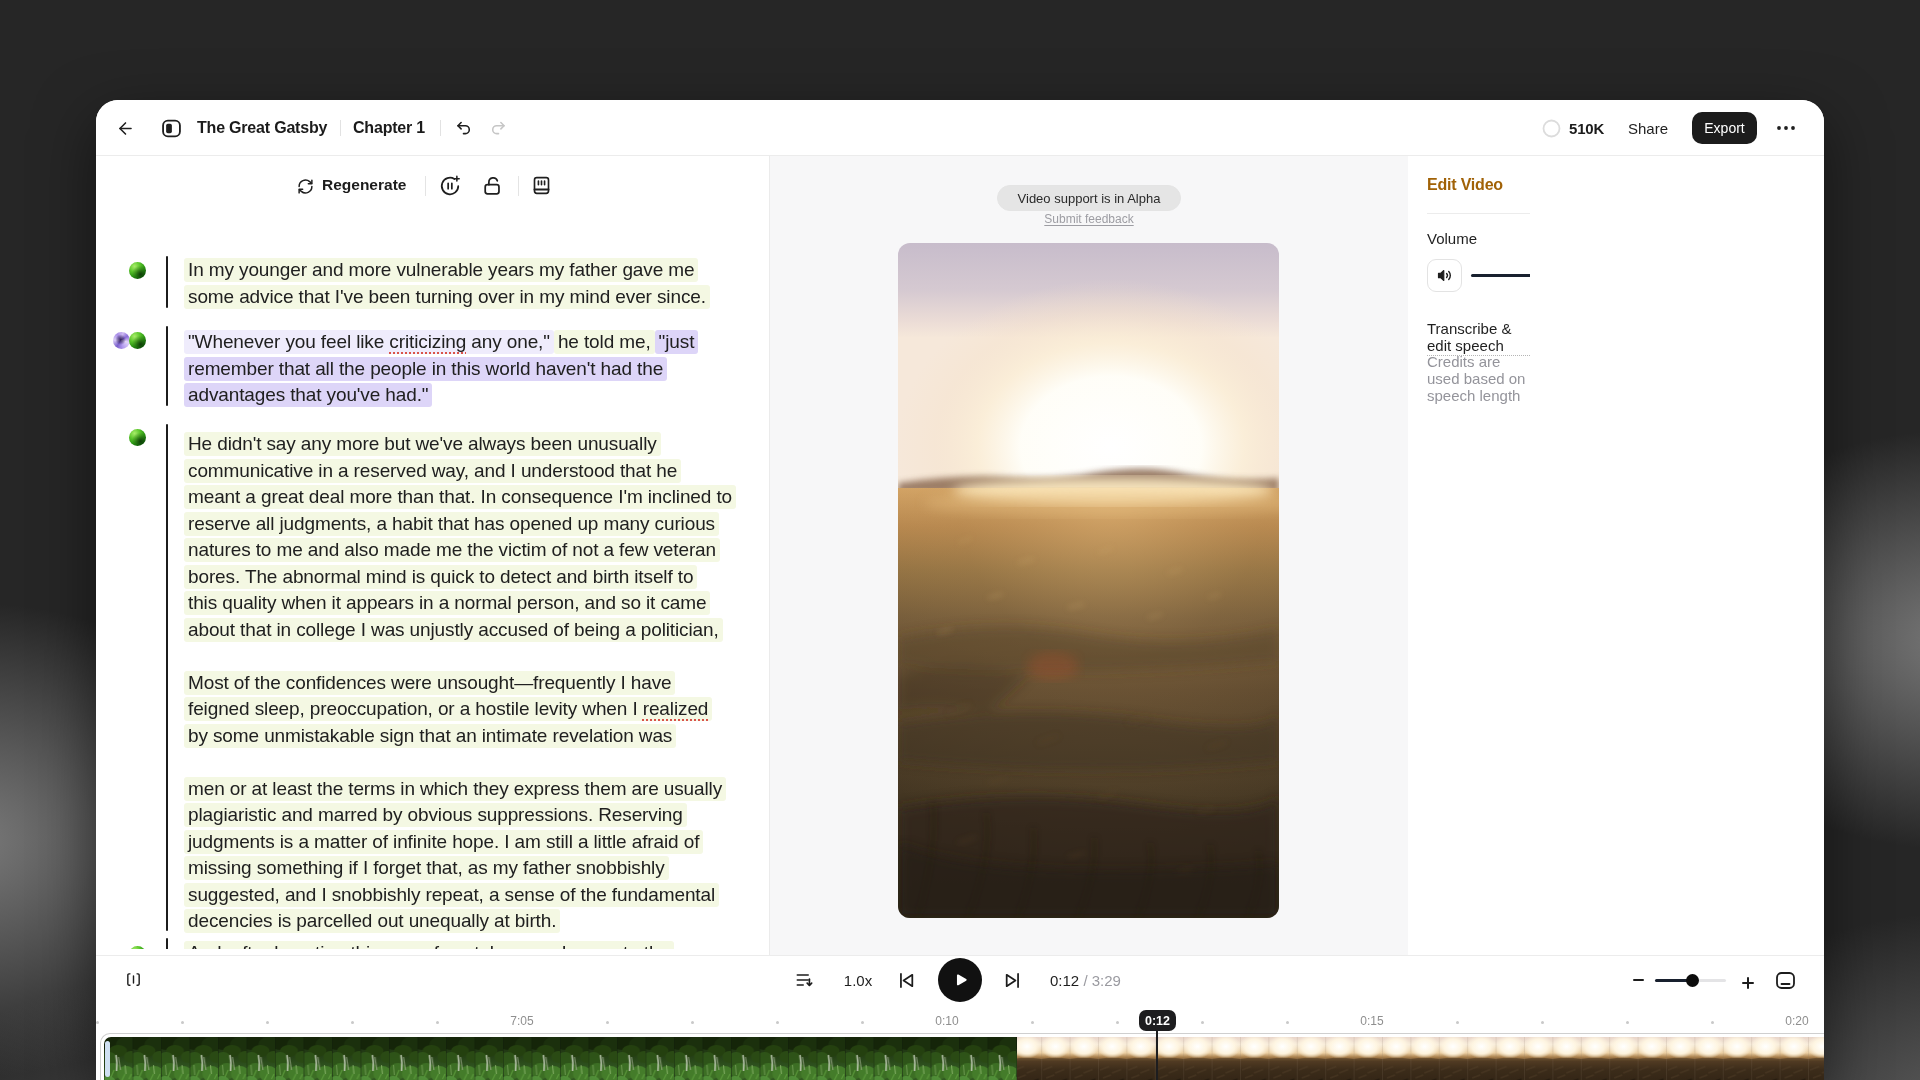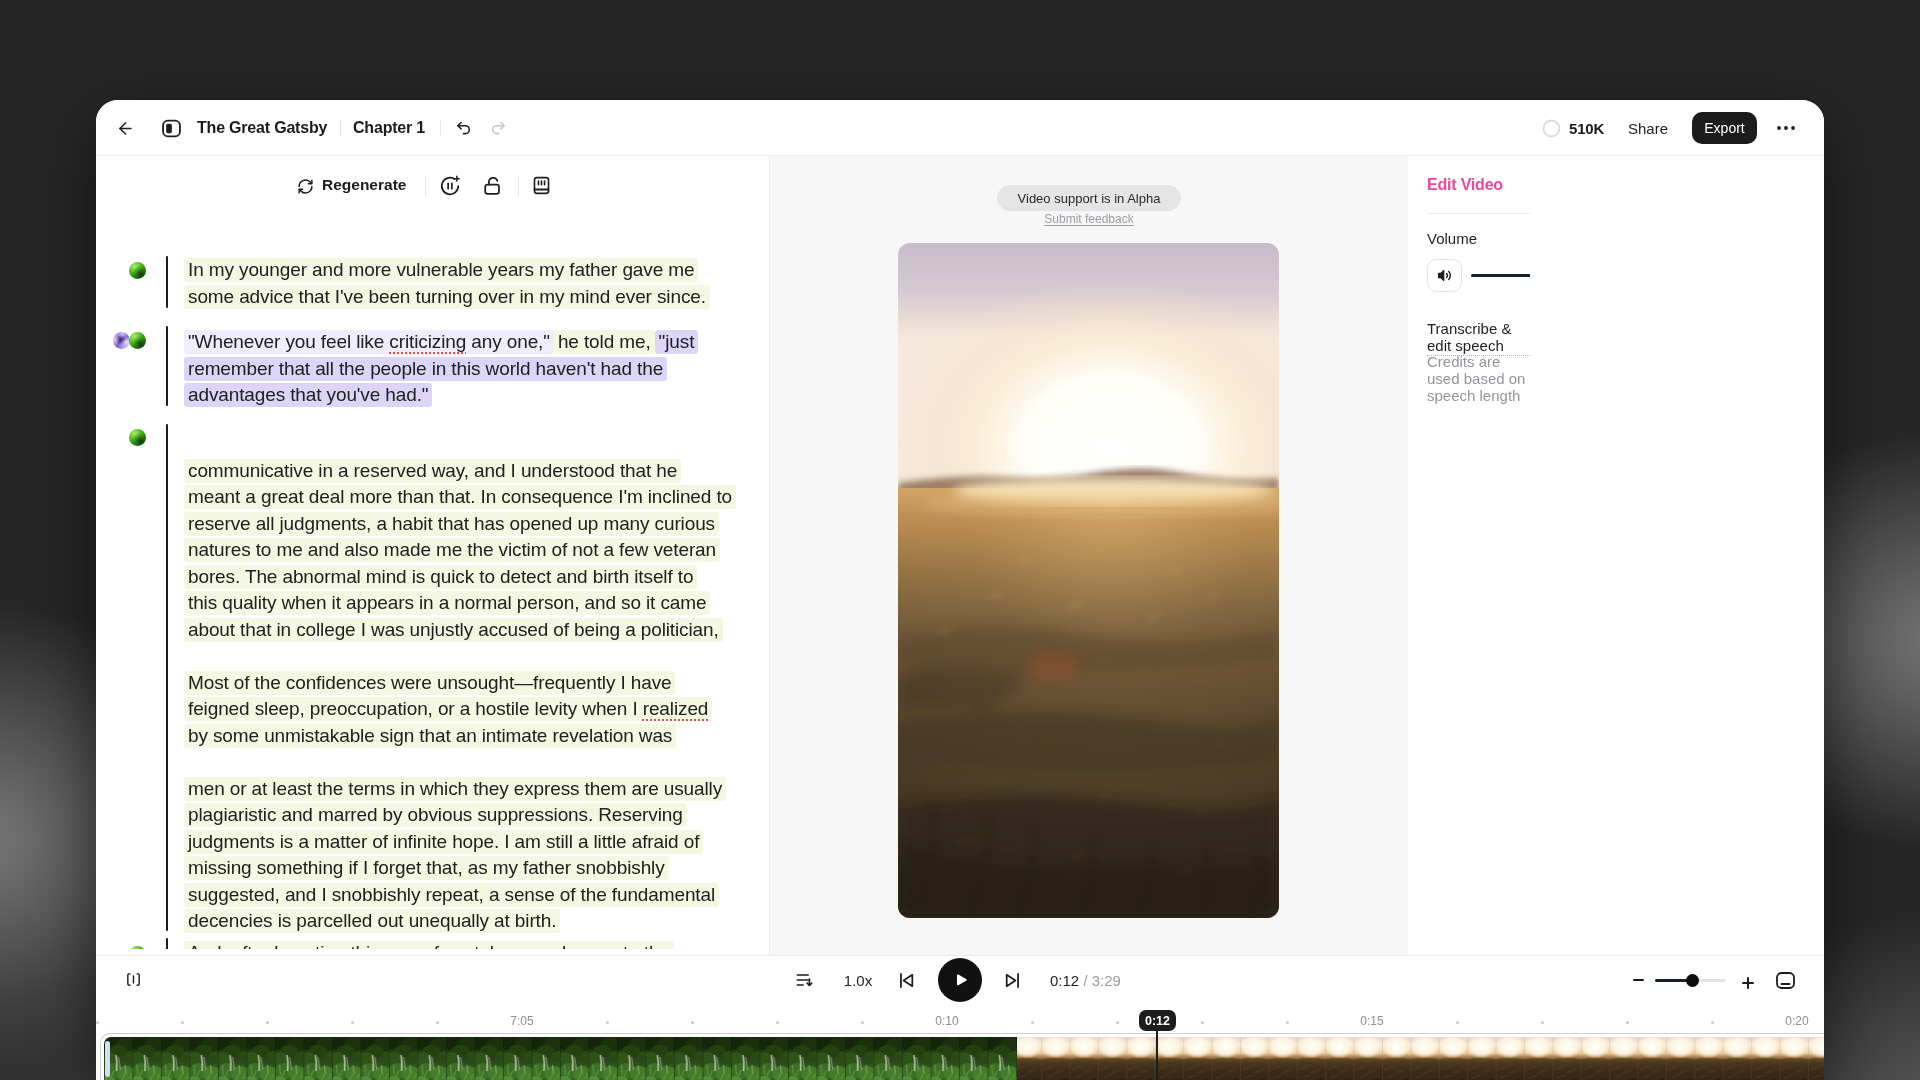--- a/index.html
+++ b/index.html
@@ -155,20 +155,21 @@
 
       <div class="avp" style="left:17px; top:176px;"></div>
       <div class="av" style="left:33px; top:175.5px;"></div>
       <div class="vline" style="top:170px; height:80px;"></div>
       <div class="ln" style="top:173px;"><span class="hlpl">"Whenever you feel like <span class="sp">criticizing</span> any one,"</span><span class="hl">he told me,</span><span class="hlp">"just</span></div>
       <div class="ln" style="top:199.5px;"><span class="hlp">remember that all the people in this world haven't had the</span></div>
       <div class="ln" style="top:226px;"><span class="hlp">advantages that you've had."</span></div>
 
       <div class="av" style="left:33px; top:272.5px;"></div>
       <div class="vline" style="top:268px; height:507px;"></div>
+      <div class="ln" style="top:275px;"><span class="hl">He didn't say any more but we've always been unusually</span></div>
       <div class="ln" style="top:301.5px;"><span class="hl">communicative in a reserved way, and I understood that he</span></div>
       <div class="ln" style="top:328px;"><span class="hl">meant a great deal more than that. In consequence I'm inclined to</span></div>
       <div class="ln" style="top:354.5px;"><span class="hl">reserve all judgments, a habit that has opened up many curious</span></div>
       <div class="ln" style="top:381px;"><span class="hl">natures to me and also made me the victim of not a few veteran</span></div>
       <div class="ln" style="top:407.5px;"><span class="hl">bores. The abnormal mind is quick to detect and birth itself to</span></div>
       <div class="ln" style="top:434px;"><span class="hl">this quality when it appears in a normal person, and so it came</span></div>
       <div class="ln" style="top:460.5px;"><span class="hl">about that in college I was unjustly accused of being a politician,</span></div>
       <div class="ln" style="top:513.5px;"><span class="hl">Most of the confidences were unsought—frequently I have</span></div>
       <div class="ln" style="top:540px;"><span class="hl">feigned sleep, preoccupation, or a hostile levity when I <span class="sp">realized</span></span></div>
       <div class="ln" style="top:566.5px;"><span class="hl">by some unmistakable sign that an intimate revelation was</span></div>
@@ -246,21 +247,21 @@
           <path d="M60 300 l14 -5M120 320 l16 -4M200 310 l15 -5M270 330 l14 -4M90 355 l15 -4M170 365 l16 -4M250 375 l14 -4M40 390 l14 -4M310 355 l13 -4" fill="none"></path>
         </g>
         <g opacity="0.5" stroke="#6a512f" stroke-width="1.6" filter="url(#blur3)">
           <path d="M50 470 l22 -8M140 500 l20 -7M230 480 l20 -7M310 505 l18 -6M90 540 l20 -6M200 555 l18 -6M300 570 l16 -5M60 600 l18 -6M170 615 l16 -5M280 630 l15 -5" fill="none"></path>
         </g>
         <path d="M0 675 L0 600 Q 100 640 381 620 L381 675 Z" fill="#241d12" opacity="0.5" filter="url(#blur6)"></path>
       </svg>
     </div>
     <div id="rightp"></div>
 
-    <div style="position:absolute; left:1331px; top:20px; font-size:16px; font-weight:700; color:#ec4899; letter-spacing:-.2px;">Edit Video</div>
+    <div style="position:absolute; left:1331px; top:20px; font-size:16px; font-weight:700; color:#a16207; letter-spacing:-.2px;">Edit Video</div>
     <div style="position:absolute; left:1626px; top:26px;">
       <svg width="19" height="8" viewBox="0 0 19 8" fill="#1f1f1f">
           <circle cx="2.2" cy="4" r="1.8"></circle>
           <circle cx="9.5" cy="4" r="1.8"></circle>
           <circle cx="16.8" cy="4" r="1.8"></circle>
         </svg>
     </div>
     <div style="position:absolute; left:1331px; top:57px; width:322px; height:1px; background:#ececec;"></div>
     <div style="position:absolute; left:1331px; top:74px; font-size:15px; color:#1f1f1f;">Volume</div>
     <div style="position:absolute; left:1331px; top:103px; width:35px; height:33px; border:1px solid #e3e3e3; border-radius:9px; display:flex; align-items:center; justify-content:center;">

